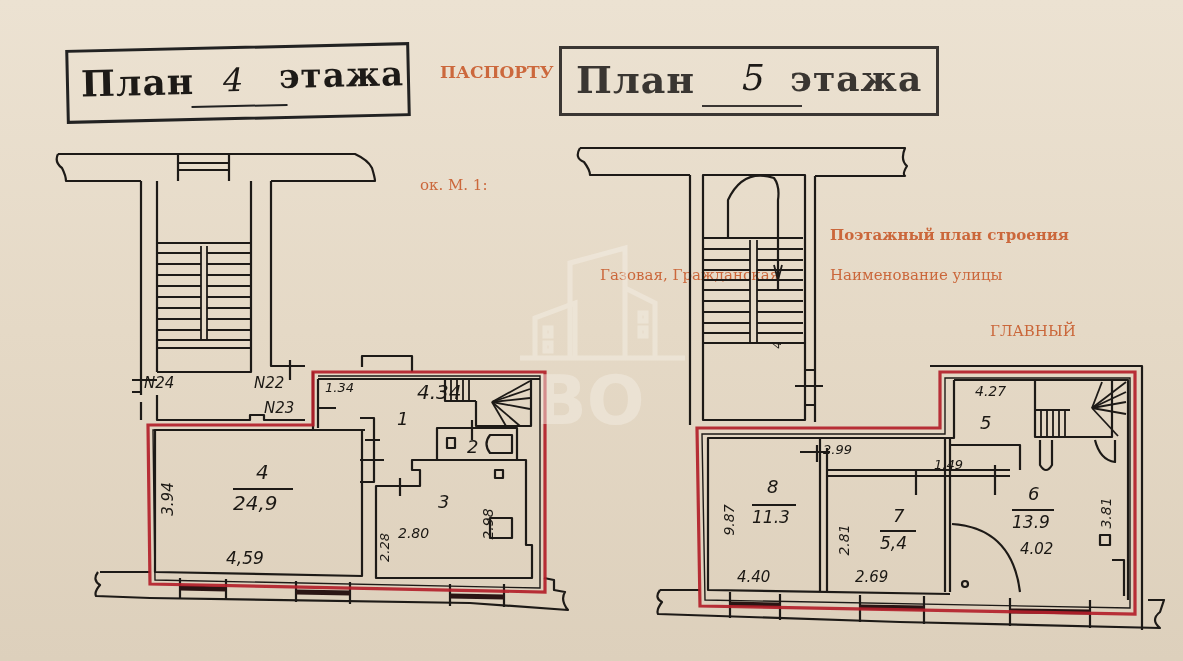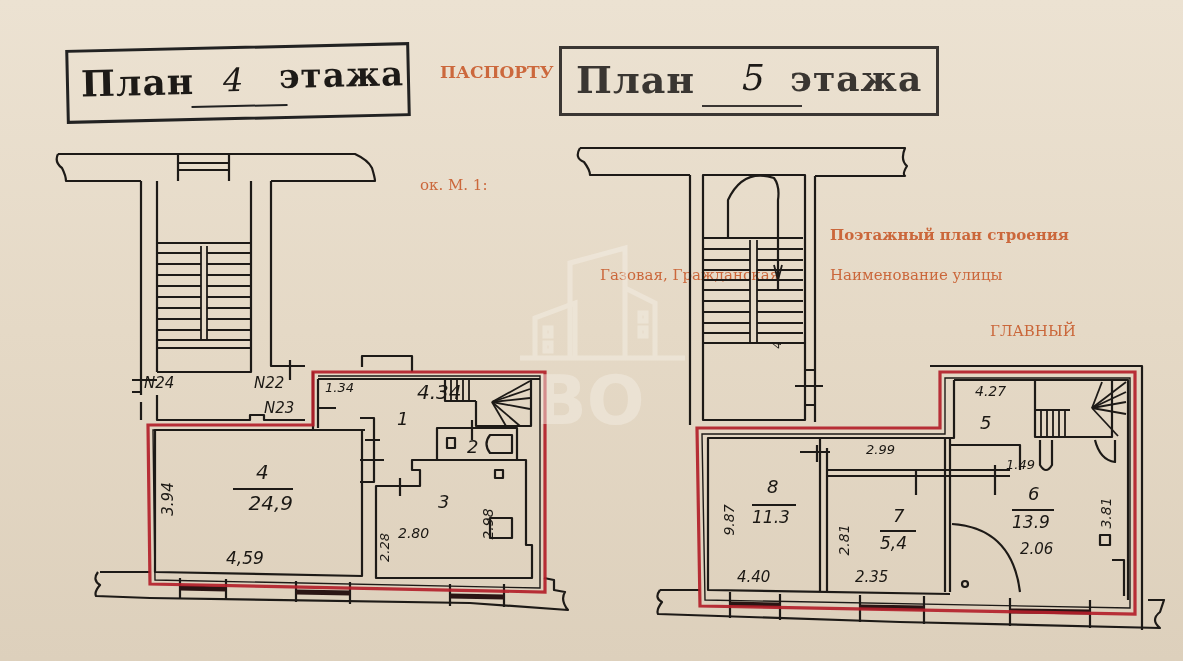--- a/index.html
+++ b/index.html
@@ -222,33 +222,33 @@
 <span class="lbl" style="left:264px;top:399px;font-size:15px;">N23</span>
 <span class="lbl" style="left:325px;top:380px;font-size:13px;text-align:right;">1.34</span>
 <span class="lbl" style="left:369px;top:380px;font-size:20px;margin-left:48px;">4.34</span>
 <span class="lbl" style="left:397px;top:408px;font-size:18px;">1</span>
 <span class="lbl" style="left:467px;top:436px;font-size:18px;">2</span>
 <span class="lbl" style="left:438px;top:491px;font-size:18px;">3</span>
 <span class="lbl" style="left:398px;top:525px;font-size:14px;">2.80</span>
 <span class="lbl vert" style="left:472px;top:516px;font-size:14px;">2.98</span>
 <span class="lbl vert" style="left:370px;top:540px;font-size:13px;">2.28</span>
 <span class="lbl" style="left:256px;top:460px;font-size:20px;">4</span>
-<span class="lbl" style="left:233px;top:488px;width:60px;border-top:2px solid #1d1a17;font-size:20px;padding-top:1px;text-align:right;">24,9</span>
+<span class="lbl" style="left:233px;top:488px;width:60px;border-top:2px solid #1d1a17;font-size:20px;padding-top:1px;">24,9</span>
 <span class="lbl vert" style="left:151px;top:490px;font-size:15px;">3.94</span>
 <span class="lbl" style="left:226px;top:548px;font-size:17px;">4,59</span>
 
 <span class="lbl vert" style="left:773px;top:338px;font-size:12px;">4</span>
 <span class="lbl" style="left:975px;top:383px;font-size:14px;font-style:italic;">4.27</span>
 <span class="lbl" style="left:980px;top:412px;font-size:18px;">5</span>
-<span class="lbl" style="left:1006px;top:457px;font-size:13px;">1.49</span>
-<span class="lbl" style="left:866px;top:442px;font-size:13px;text-align:center;">2.99</span>
+<span class="lbl" style="left:934px;top:457px;font-size:13px;">1.49</span>
+<span class="lbl" style="left:823px;top:442px;font-size:13px;text-align:center;">2.99</span>
 <span class="lbl" style="left:767px;top:476px;font-size:18px;">8</span>
 <span class="lbl" style="left:752px;top:504px;width:44px;border-top:2px solid #1d1a17;font-size:17px;padding-top:1px;">11.3</span>
 <span class="lbl vert" style="left:713px;top:512px;font-size:14px;">9.87</span>
 <span class="lbl" style="left:737px;top:568px;font-size:15px;">4.40</span>
 <span class="lbl" style="left:893px;top:505px;font-size:18px;">7</span>
 <span class="lbl" style="left:880px;top:530px;width:36px;border-top:2px solid #1d1a17;font-size:17px;padding-top:1px;">5,4</span>
 <span class="lbl vert" style="left:828px;top:532px;font-size:14px;">2.81</span>
-<span class="lbl" style="left:855px;top:568px;font-size:15px;">2.35</span>
+<span class="lbl" style="left:855px;top:568px;font-size:15px;">2.69</span>
 <span class="lbl" style="left:1028px;top:483px;font-size:18px;">6</span>
 <span class="lbl" style="left:1012px;top:509px;width:42px;border-top:2px solid #1d1a17;font-size:17px;padding-top:1px;">13.9</span>
-<span class="lbl" style="left:1020px;top:540px;font-size:15px;">2.06</span>
+<span class="lbl" style="left:1020px;top:540px;font-size:15px;">4.02</span>
 <span class="lbl vert" style="left:1090px;top:505px;font-size:14px;">3.81</span>
 
 </body></html>

